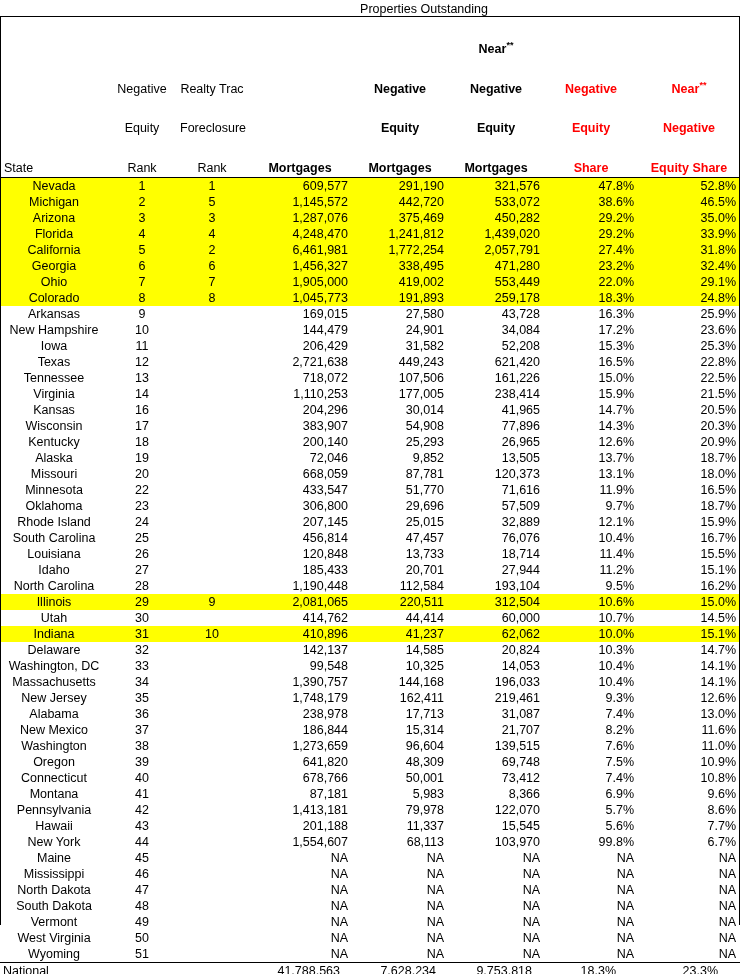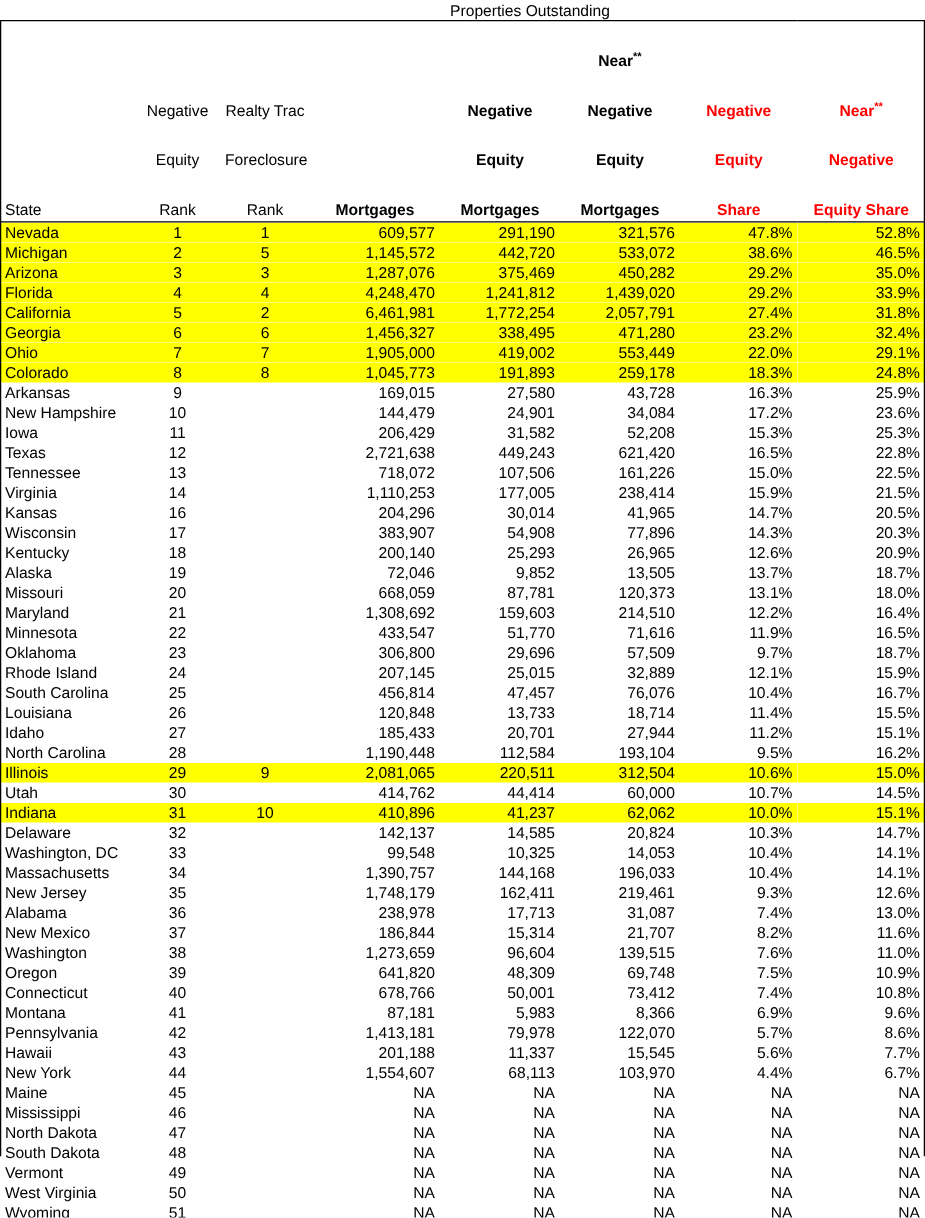--- a/index.html
+++ b/index.html
@@ -95,21 +95,21 @@
   tr.data-row td {
     height: 16px;
     padding: 0 4px 0 4px;
     line-height: 16px;
     font-size: 12.5px;
     white-space: nowrap;
     overflow: hidden;
   }
   tr.data-row.hi td { background: #ffff00; }
 
-  td.d-state { text-align: left; padding-left: 3px; }
+  td.d-state { text-align: center; padding-left: 3px; }
   td.d-rank  { text-align: center; }
   td.d-num   { text-align: right; padding-right: 12px; }
   td.d-pct   { text-align: right; padding-right: 22px; }
 
   
   tr.total-row td {
     height: 17px;
     padding: 0 4px 0 4px;
     line-height: 17px;
     font-size: 12.5px;
@@ -388,30 +388,20 @@
           <td class="d-state">Missouri</td>
           <td class="d-rank">20</td>
           <td class="d-rank"></td>
           <td class="d-num">668,059</td>
           <td class="d-num">87,781</td>
           <td class="d-num">120,373</td>
           <td class="d-pct">13.1%</td>
           <td class="d-pct">18.0%</td>
         </tr>
         <tr class="data-row">
-          <td class="d-state">Maryland</td>
-          <td class="d-rank">21</td>
-          <td class="d-rank"></td>
-          <td class="d-num">1,308,692</td>
-          <td class="d-num">159,603</td>
-          <td class="d-num">214,510</td>
-          <td class="d-pct">12.2%</td>
-          <td class="d-pct">16.4%</td>
-        </tr>
-        <tr class="data-row">
           <td class="d-state">Minnesota</td>
           <td class="d-rank">22</td>
           <td class="d-rank"></td>
           <td class="d-num">433,547</td>
           <td class="d-num">51,770</td>
           <td class="d-num">71,616</td>
           <td class="d-pct">11.9%</td>
           <td class="d-pct">16.5%</td>
         </tr>
         <tr class="data-row">
@@ -624,21 +614,21 @@
           <td class="d-pct">5.6%</td>
           <td class="d-pct">7.7%</td>
         </tr>
         <tr class="data-row">
           <td class="d-state">New York</td>
           <td class="d-rank">44</td>
           <td class="d-rank"></td>
           <td class="d-num">1,554,607</td>
           <td class="d-num">68,113</td>
           <td class="d-num">103,970</td>
-          <td class="d-pct">4.4%</td>
+          <td class="d-pct">99.8%</td>
           <td class="d-pct">6.7%</td>
         </tr>
         <tr class="data-row">
           <td class="d-state">Maine</td>
           <td class="d-rank">45</td>
           <td class="d-rank"></td>
           <td class="d-num">NA</td>
           <td class="d-num">NA</td>
           <td class="d-num">NA</td>
           <td class="d-pct">NA</td>

